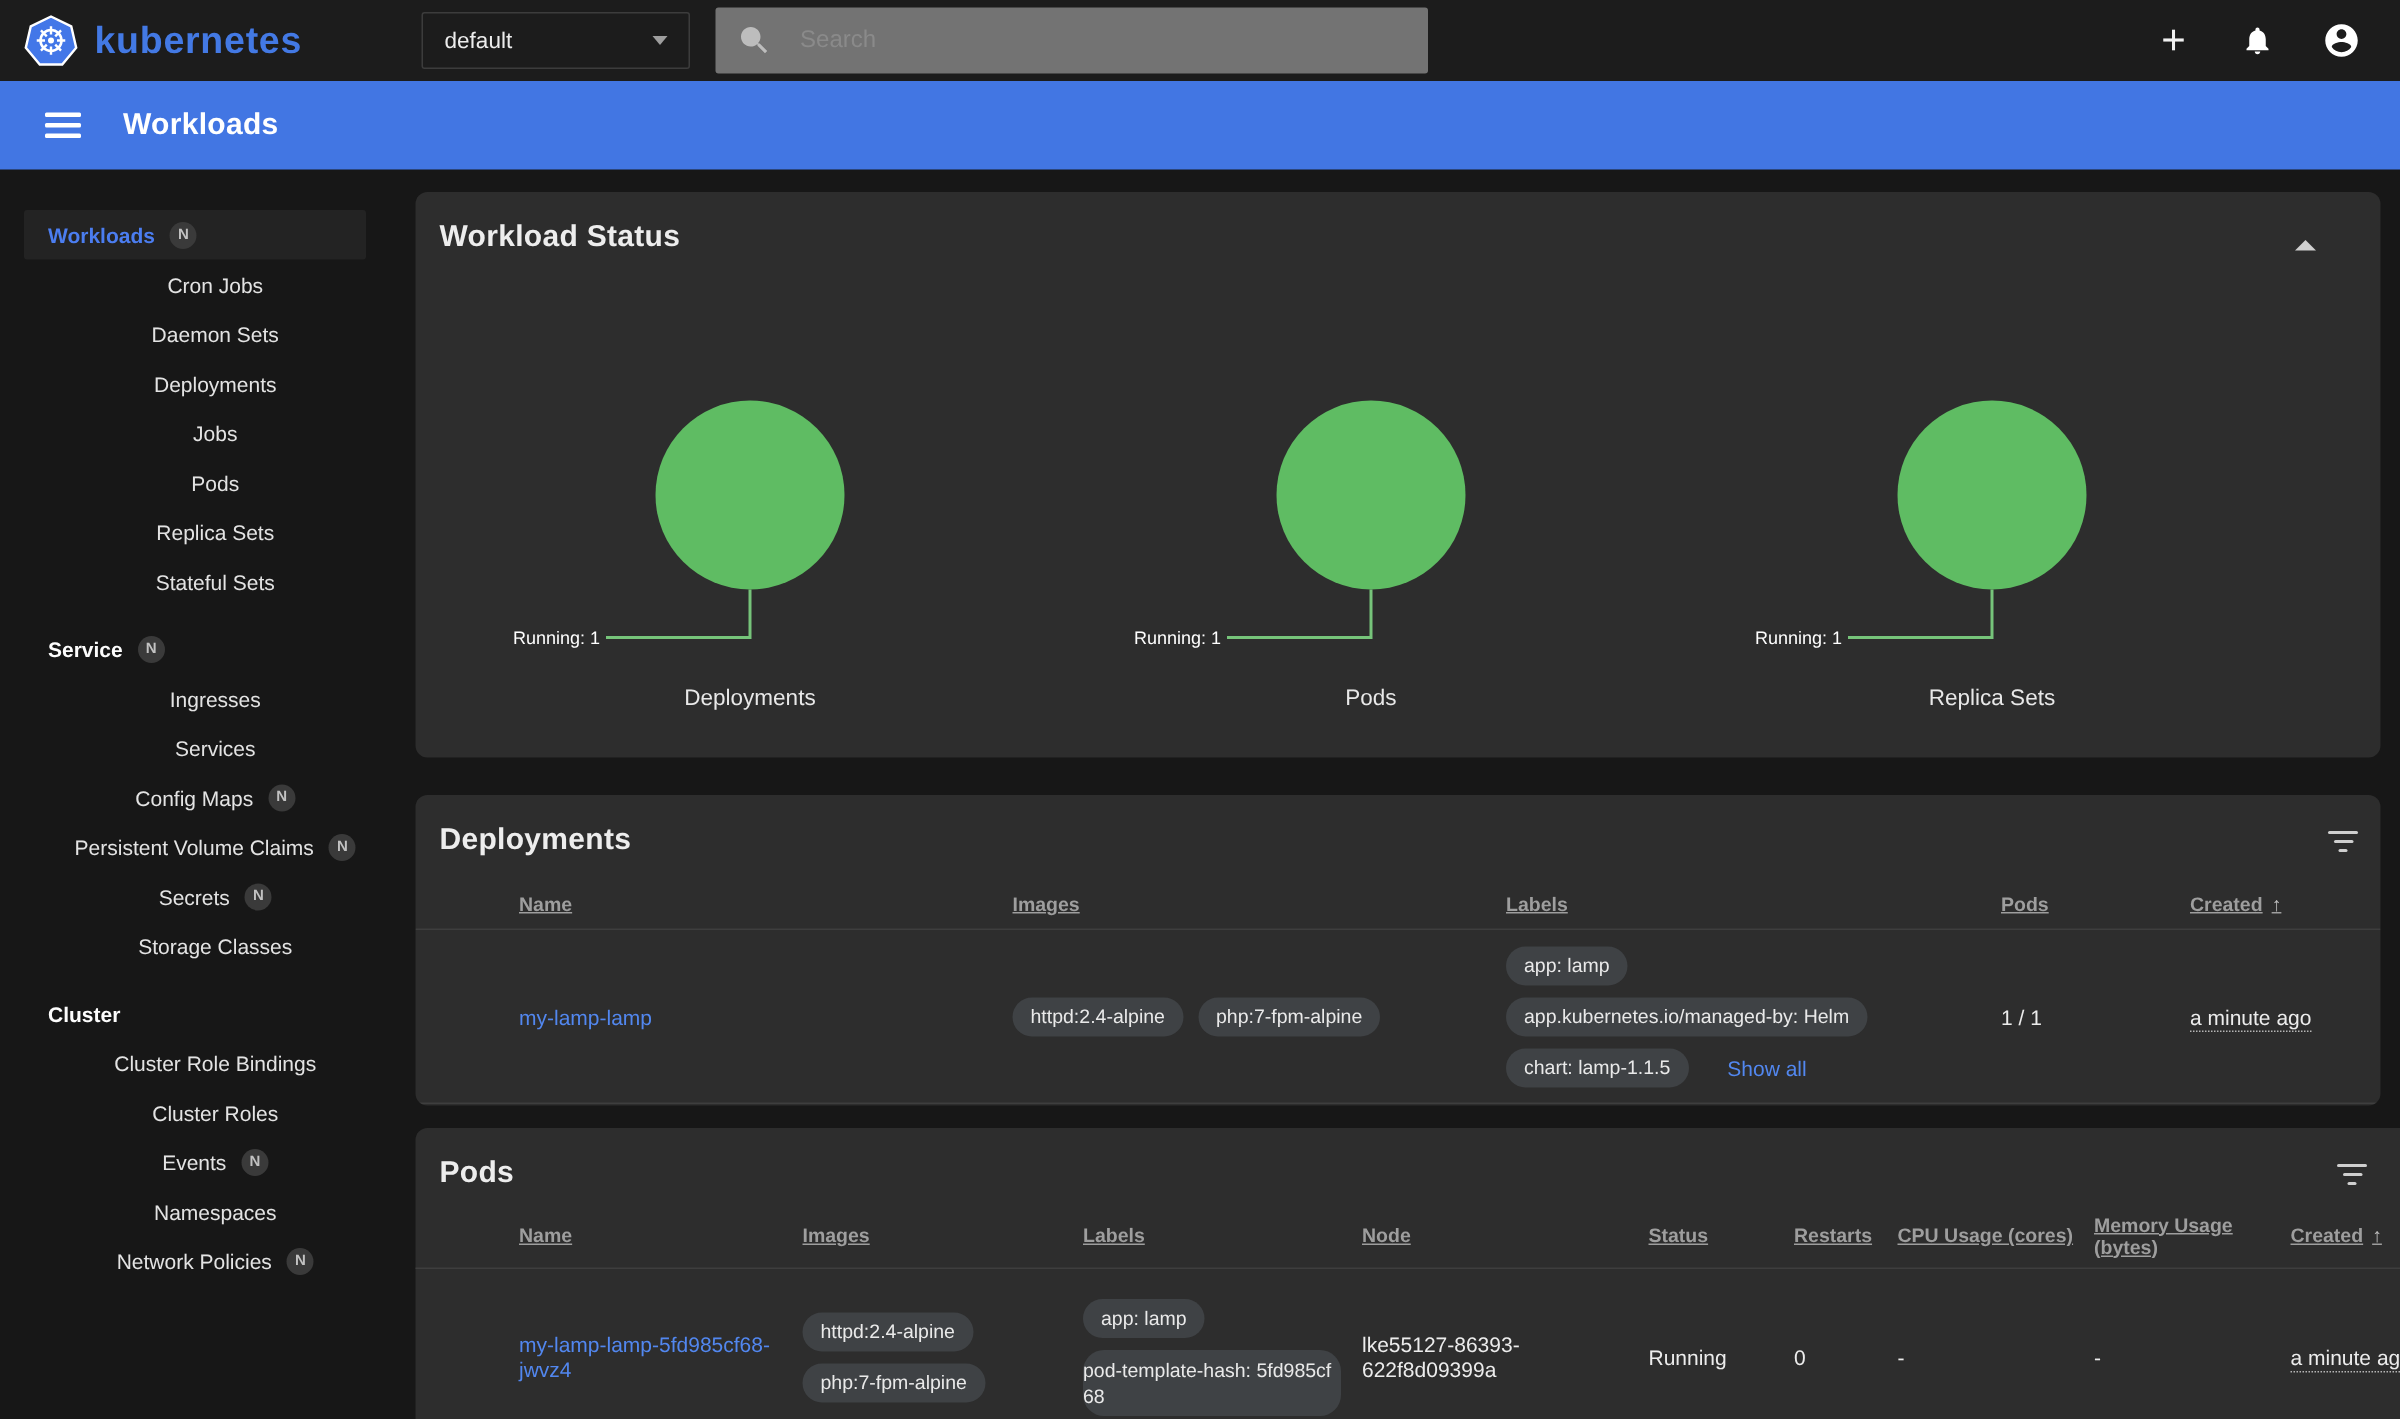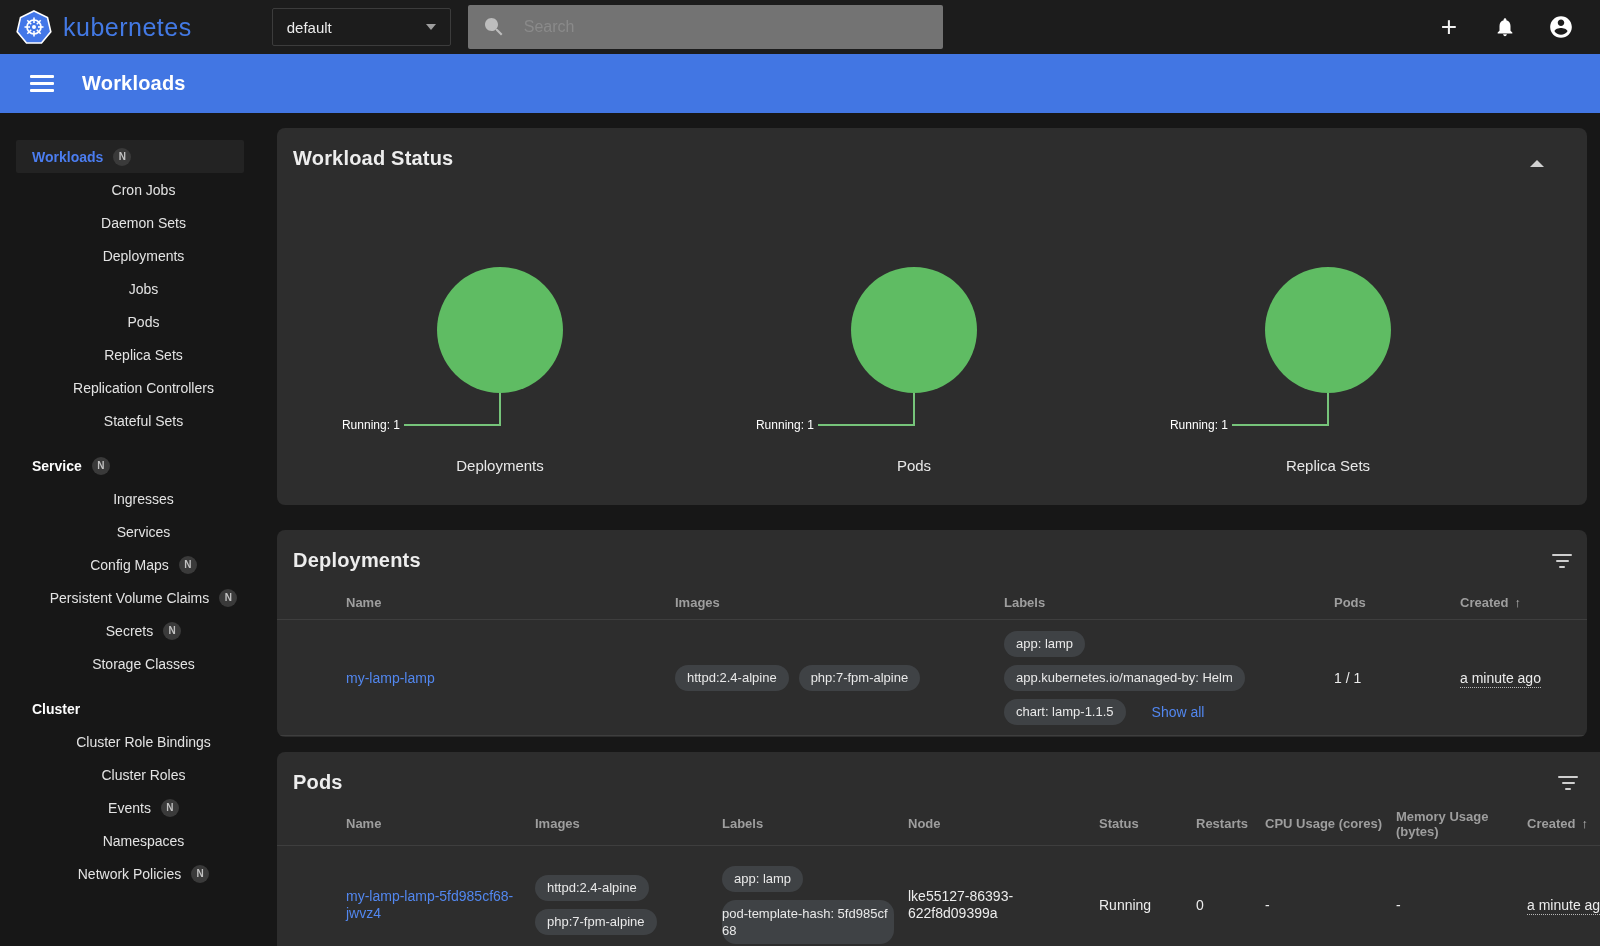--- a/index.html
+++ b/index.html
@@ -2,21 +2,21 @@
 <html><head>
 <meta charset="utf-8">
 <style>
   * { margin:0; padding:0; box-sizing:border-box; }
   html,body { width:1600px; height:946px; overflow:hidden; }
   body { background:#171717; font-family:"Liberation Sans", sans-serif; position:relative; }
 
   
   .top-header { height:54px; background:#1c1c1c; display:flex; align-items:center; position:relative; }
   .brand { display:flex; align-items:center; gap:11px; margin-left:16px; cursor:pointer; }
-  .brand-text { color:#4379e4; font-size:25px; font-weight:normal; letter-spacing:.5px;text-align:center; }
+  .brand-text { color:#4379e4; font-size:25px; font-weight:bold; letter-spacing:.5px;text-align:center; }
   .ns-select { margin-left:80px; width:179px; height:38px; border:1px solid #3c3c3c; border-radius:2px;
                display:flex; align-items:center; justify-content:space-between; padding:0 14px;
                color:#ececec; font-size:15px; cursor:pointer; }
   .caret-down { width:0; height:0; border-left:5px solid transparent; border-right:5px solid transparent;
                 border-top:6px solid #9e9e9e; }
   .search-strip { margin-left:17px; width:475px; height:44px; background:#737373; border-radius:2px;
                   display:flex; align-items:center; padding:0 14px; gap:18px; }
   .search-strip input { flex:1; background:transparent; border:none; outline:none; color:#e8e8e8; font-size:16px;
                         font-family:"Liberation Sans", sans-serif; }
   .search-strip input::placeholder { color:#8a8a8a; }
@@ -64,21 +64,21 @@
 
   
   .filter-btn { position:absolute; top:24px; display:flex; flex-direction:column; gap:4px; align-items:center;
                 background:none; border:none; cursor:pointer; width:22px; }
   .filter-btn i { display:block; height:2px; background:#cfcfcf; border-radius:1px; }
   .filter-btn i:nth-child(1){ width:20px; } .filter-btn i:nth-child(2){ width:13px; } .filter-btn i:nth-child(3){ width:6px; }
 
   .thead { display:grid; align-items:center; color:#9e9e9e; font-size:13px; font-weight:bold;
            border-bottom:1px solid #3e3e3e; }
   .trow  { display:grid; align-items:center; color:#ececec; font-size:14px; }
-  .th { padding-right:8px; cursor:pointer; }
+  .th { padding-right:8px; cursor:pointer;text-decoration:underline; }
   .sort-arrow { color:#bdbdbd; margin-left:6px; font-size:13px; }
   .status-dot { width:13px; height:13px; border-radius:50%; background:#3fa344; margin-left:3px; }
   .link { color:#5287ef; cursor:pointer; text-decoration:none;text-align:right; }
   .chip { display:inline-block; background:#3f4245; color:#e9e9e9; font-size:13px; line-height:26px;
           padding:0 12px; border-radius:13px; white-space:nowrap; width:fit-content; }
   .chip.wrap { white-space:normal; word-break:break-all; line-height:17px; padding:5px 0; max-width:172px; border-radius:14px; }
   .chips-col { display:flex; flex-direction:column; gap:8px; }
   .chips-row { display:flex; gap:10px; }
   .dotted-time { border-bottom:1px dotted #b5b5b5; padding-bottom:1px; cursor:pointer; white-space:nowrap; }
 
@@ -177,23 +177,20 @@
     <div class="nav-item nav-child">
         <span>Jobs</span>
       </div>
     <div class="nav-item nav-child">
         <span>Pods</span>
       </div>
     <div class="nav-item nav-child">
         <span>Replica Sets</span>
       </div>
     <div class="nav-item nav-child">
-        <span>Replication Controllers</span>
-      </div>
-    <div class="nav-item nav-child">
         <span>Stateful Sets</span>
       </div>
     <div class="nav-item nav-top">
       <span>Service</span>
       <span class="n-badge">N</span>
     </div>
     <div class="nav-item nav-child">
         <span>Ingresses</span>
       </div>
     <div class="nav-item nav-child">

